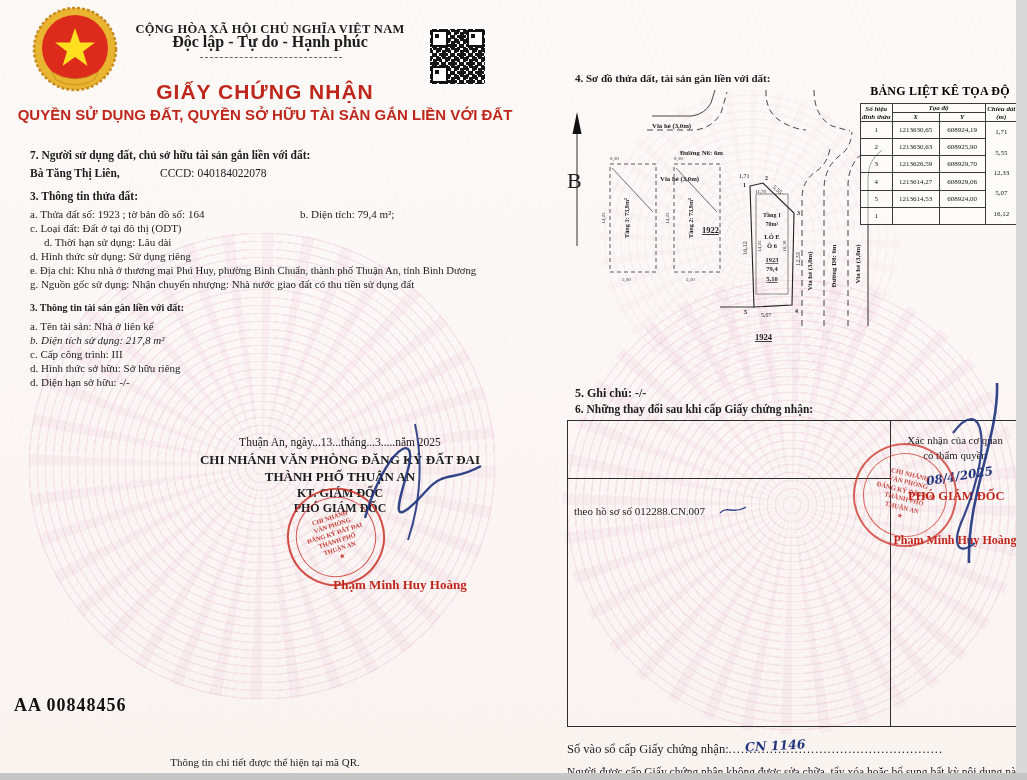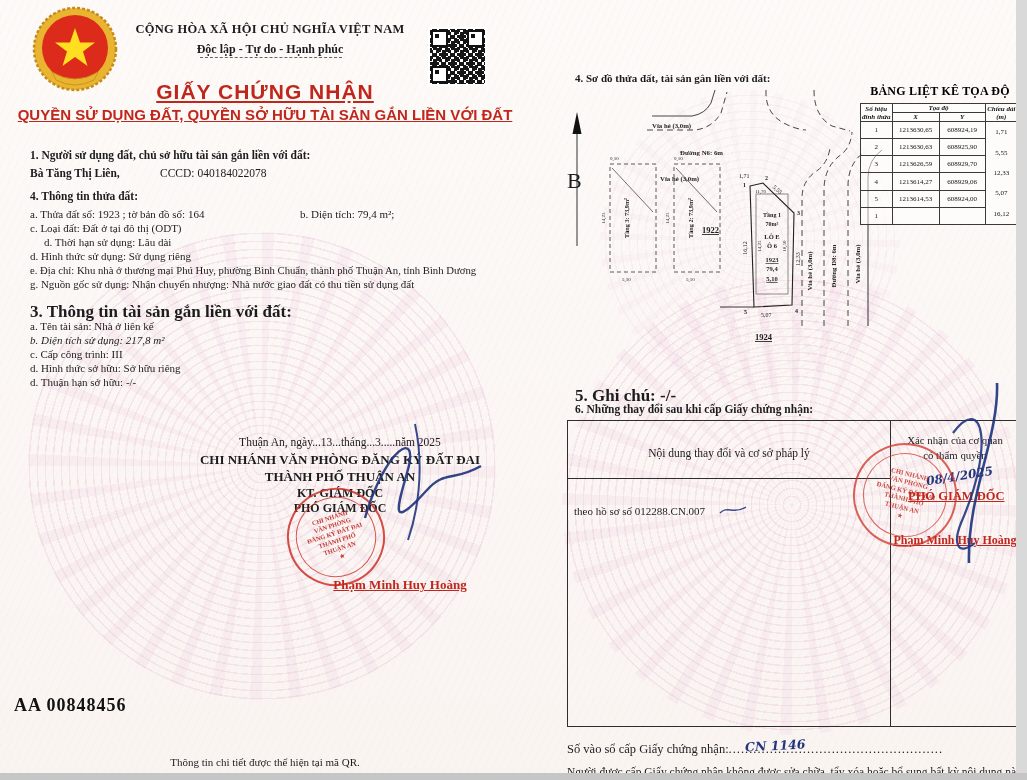--- a/index.html
+++ b/index.html
@@ -8,21 +8,21 @@
     background:
       repeating-linear-gradient(115deg, rgba(233,206,222,0.10) 0 1px, rgba(0,0,0,0) 1px 7px),
       linear-gradient(#fdfaf8,#faf4f1);}
   .abs{position:absolute;white-space:nowrap;}
   .rosette{position:absolute;border-radius:50%;pointer-events:none;
     background:
       repeating-radial-gradient(circle, rgba(224,158,198,0.20) 0 1.5px, rgba(0,0,0,0) 1.5px 8px),
       repeating-conic-gradient(rgba(224,158,198,0.10) 0deg 3deg, rgba(0,0,0,0) 3deg 10deg);}
   .ln{position:absolute;font-size:11px;color:#1c1c1e;white-space:nowrap;}
   .hd{font-weight:bold;}
-  .red{color:#c0271c;text-decoration:underline;}
+  .red{color:#c0271c;}
   .ctr{text-align:center;}
   .sans{font-family:"Liberation Sans",sans-serif;}
   .handw{font-family:"DejaVu Serif",serif;font-style:italic;color:#22357e;}
   .stamp{position:absolute;border-radius:50%;border:2.4px solid rgba(205,48,38,0.85);
     display:flex;align-items:center;justify-content:center;}
   .stamp .inner{border-radius:50%;border:1px solid rgba(205,48,38,0.8);width:82%;height:82%;
     display:flex;flex-direction:column;align-items:center;justify-content:center;
     color:rgba(190,35,28,0.9);font-weight:bold;text-align:center;}
   .stamp .inner div{line-height:1.3;}
   table.coord{border-collapse:collapse;font-size:7px;color:#151515;background:rgba(255,255,255,0.55);}
@@ -49,21 +49,21 @@
 
     <svg class="abs" style="left:32px;top:6px;" width="86" height="88" viewBox="0 0 86 88">
       <circle cx="43" cy="43" r="41" fill="#e9b42f"></circle>
       <circle cx="43" cy="43" r="41" fill="none" stroke="#c68a1c" stroke-width="2.5" stroke-dasharray="3 2"></circle>
       <circle cx="43" cy="42" r="33" fill="#dc2a1b"></circle>
       <polygon fill="#ffdf1f" points="43,22 48,36.5 63,36.5 51,45.5 55.5,60 43,51 30.5,60 35,45.5 23,36.5 38,36.5"></polygon>
       <path d="M20,66 Q43,80 66,66 L62,74 Q43,84 24,74 Z" fill="#e9b42f" stroke="#c68a1c" stroke-width="0.8"></path>
     </svg>
 
     <div class="ln hd ctr" style="left:120px;top:22px;width:300px;font-size:12.5px;letter-spacing:.3px;">CỘNG HÒA XÃ HỘI CHỦ NGHĨA VIỆT NAM</div>
-    <div class="ln hd ctr" style="left:120px;top:42px;width:300px;font-size:12px;">Độc lập - Tự do - Hạnh phúc</div>
+    <div class="ln hd ctr" style="left:120px;top:33px;width:300px;font-size:16px;">Độc lập - Tự do - Hạnh phúc</div>
     <div class="abs" style="left:200px;top:57px;width:142px;border-top:1px dashed #666;"></div>
 
     <div class="abs" style="left:428px;top:27px;width:55px;height:55px;background:#fff;padding:2px;">
       <div style="position:relative;width:55px;height:55px;
         background:
           repeating-conic-gradient(#161616 0% 25%, rgba(255,255,255,0) 0% 50%) 0px 0px/6px 6px,
           repeating-conic-gradient(#161616 0% 25%, #ffffff 0% 50%) 2px 1px/9px 9px;">
         <div style="position:absolute;left:1px;top:1px;width:13px;height:13px;border:2.5px solid #111;background:#fff;">
             <div style="margin:2px;width:4px;height:4px;background:#111;"></div>
           </div>
@@ -72,39 +72,39 @@
           </div>
         <div style="position:absolute;left:1px;bottom:1px;width:13px;height:13px;border:2.5px solid #111;background:#fff;">
             <div style="margin:2px;width:4px;height:4px;background:#111;"></div>
           </div>
       </div>
     </div>
 
     <div class="ln hd red ctr sans" style="left:0;top:80px;width:530px;font-size:21px;letter-spacing:1px;">GIẤY CHỨNG NHẬN</div>
     <div class="ln hd red ctr sans" style="left:0;top:106px;width:530px;font-size:15px;">QUYỀN SỬ DỤNG ĐẤT, QUYỀN SỞ HỮU TÀI SẢN GẮN LIỀN VỚI ĐẤT</div>
 
-    <div class="ln hd" style="left:30px;top:149px;font-size:11.5px;">1. Người sử dụng đất, chủ sở hữu tài sản gắn liền với đất:</div>
+    <div class="ln hd" style="left:30px;top:149px;font-size:11.5px;">7. Người sử dụng đất, chủ sở hữu tài sản gắn liền với đất:</div>
     <div class="ln hd" style="left:30px;top:167px;font-size:11.5px;">Bà Tăng Thị Liên,</div>
     <div class="ln" style="left:160px;top:167px;font-size:11.5px;">CCCD: 040184022078</div>
 
-    <div class="ln hd" style="left:30px;top:190px;font-size:11.5px;">4. Thông tin thửa đất:</div>
+    <div class="ln hd" style="left:30px;top:190px;font-size:11.5px;">3. Thông tin thửa đất:</div>
     <div class="ln" style="left:30px;top:208px;">a. Thửa đất số: 1923      ; tờ bản đồ số: 164</div>
     <div class="ln" style="left:300px;top:208px;">b. Diện tích: 79,4 m²;</div>
     <div class="ln" style="left:30px;top:222px;">c. Loại đất: Đất ở tại đô thị (ODT)</div>
     <div class="ln" style="left:44px;top:236px;">d. Thời hạn sử dụng: Lâu dài</div>
     <div class="ln" style="left:30px;top:250px;">d. Hình thức sử dụng: Sử dụng riêng</div>
     <div class="ln" style="left:30px;top:264px;font-size:10.7px;">e. Địa chỉ: Khu nhà ở thương mại Phú Huy, phường Bình Chuẩn, thành phố Thuận An, tỉnh Bình Dương</div>
     <div class="ln" style="left:30px;top:278px;font-size:10.9px;">g. Nguồn gốc sử dụng: Nhận chuyển nhượng: Nhà nước giao đất có thu tiền sử dụng đất</div>
 
-    <div class="ln hd" style="left:30px;top:302px;font-size:17px;">3. Thông tin tài sản gắn liền với đất:</div>
+    <div class="ln hd" style="left:30px;top:302px;font-size:10px;">3. Thông tin tài sản gắn liền với đất:</div>
     <div class="ln" style="left:30px;top:320px;">a. Tên tài sản: Nhà ở liên kế</div>
     <div class="ln" style="left:30px;top:334px;font-style:italic;">b. Diện tích sử dụng: 217,8 m²</div>
     <div class="ln" style="left:30px;top:348px;">c. Cấp công trình: III</div>
     <div class="ln" style="left:30px;top:362px;">d. Hình thức sở hữu: Sở hữu riêng</div>
-    <div class="ln" style="left:30px;top:376px;">d. Thuận hạn sở hữu: -/-</div>
+    <div class="ln" style="left:30px;top:376px;">d. Diện hạn sở hữu: -/-</div>
 
     <div class="ln ctr" style="left:180px;top:436px;width:320px;font-size:11.5px;">Thuận An, ngày...13...tháng...3.....năm 2025</div>
     <div class="ln hd ctr" style="left:160px;top:452px;width:360px;font-size:13px;">CHI NHÁNH VĂN PHÒNG ĐĂNG KÝ ĐẤT ĐAI</div>
     <div class="ln hd ctr" style="left:160px;top:469px;width:360px;font-size:13px;">THÀNH PHỐ THUẬN AN</div>
     <div class="ln hd ctr" style="left:160px;top:486px;width:360px;font-size:12px;">KT. GIÁM ĐỐC</div>
     <div class="ln hd ctr" style="left:160px;top:501px;width:360px;font-size:12px;">PHÓ GIÁM ĐỐC</div>
 
     <div class="stamp" style="left:287px;top:488px;width:94px;height:94px;transform:rotate(-18deg);">
       <div class="inner" style="font-size:6.3px;">
         <div>CHI NHÁNH</div>
@@ -264,28 +264,27 @@
         </tr>
         <tr style="height:17px;">
           <td>1</td>
           <td></td>
           <td></td>
         </tr>
       </tbody>
         </table>
     </div>
 
-    <div class="ln hd" style="left:575px;top:386px;font-size:17px;">5. Ghi chú: -/-</div>
+    <div class="ln hd" style="left:575px;top:386px;font-size:12px;">5. Ghi chú: -/-</div>
     <div class="ln hd" style="left:575px;top:403px;font-size:11.5px;">6. Những thay đổi sau khi cấp Giấy chứng nhận:</div>
 
     <div class="ctable" style="left:567px;top:420px;width:451px;height:305px;">
       <div style="position:absolute;left:322px;top:0;bottom:0;border-left:1.3px solid #2e2e2e;"></div>
       <div style="position:absolute;left:0;top:57px;width:322px;border-top:1.2px solid #2e2e2e;"></div>
 
-      <div class="ln ctr" style="left:0;top:26px;width:322px;font-size:11.5px;">Nội dung thay đổi và cơ sở pháp lý</div>
       <div class="ln ctr" style="left:324px;top:12px;width:126px;font-size:10.8px;white-space:normal;line-height:1.35;">
         <span>Xác nhận của cơ quan</span><br>
         <span>có thẩm quyền</span>
       </div>
 
       <div class="ln" style="left:6px;top:84px;font-size:11px;">theo hồ sơ số 012288.CN.007</div>
       <svg class="abs" style="left:150px;top:82px;" width="30" height="14" viewBox="0 0 30 14">
         <path d="M2,10 C9,2 16,12 28,4" fill="none" stroke="#21357f" stroke-width="1.4" opacity="0.9"></path>
       </svg>
 

